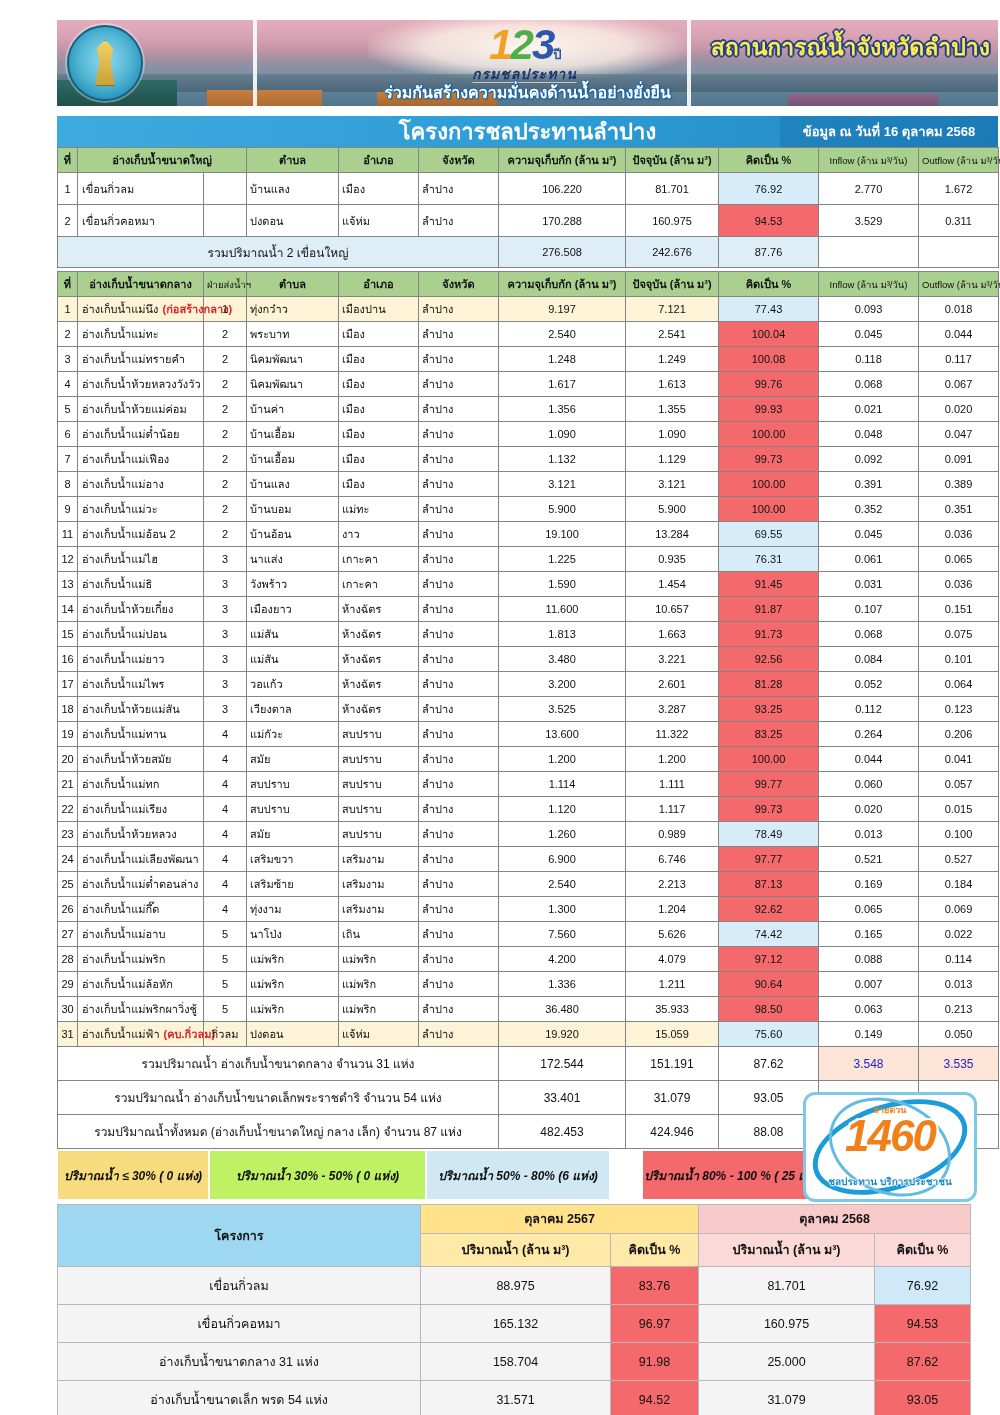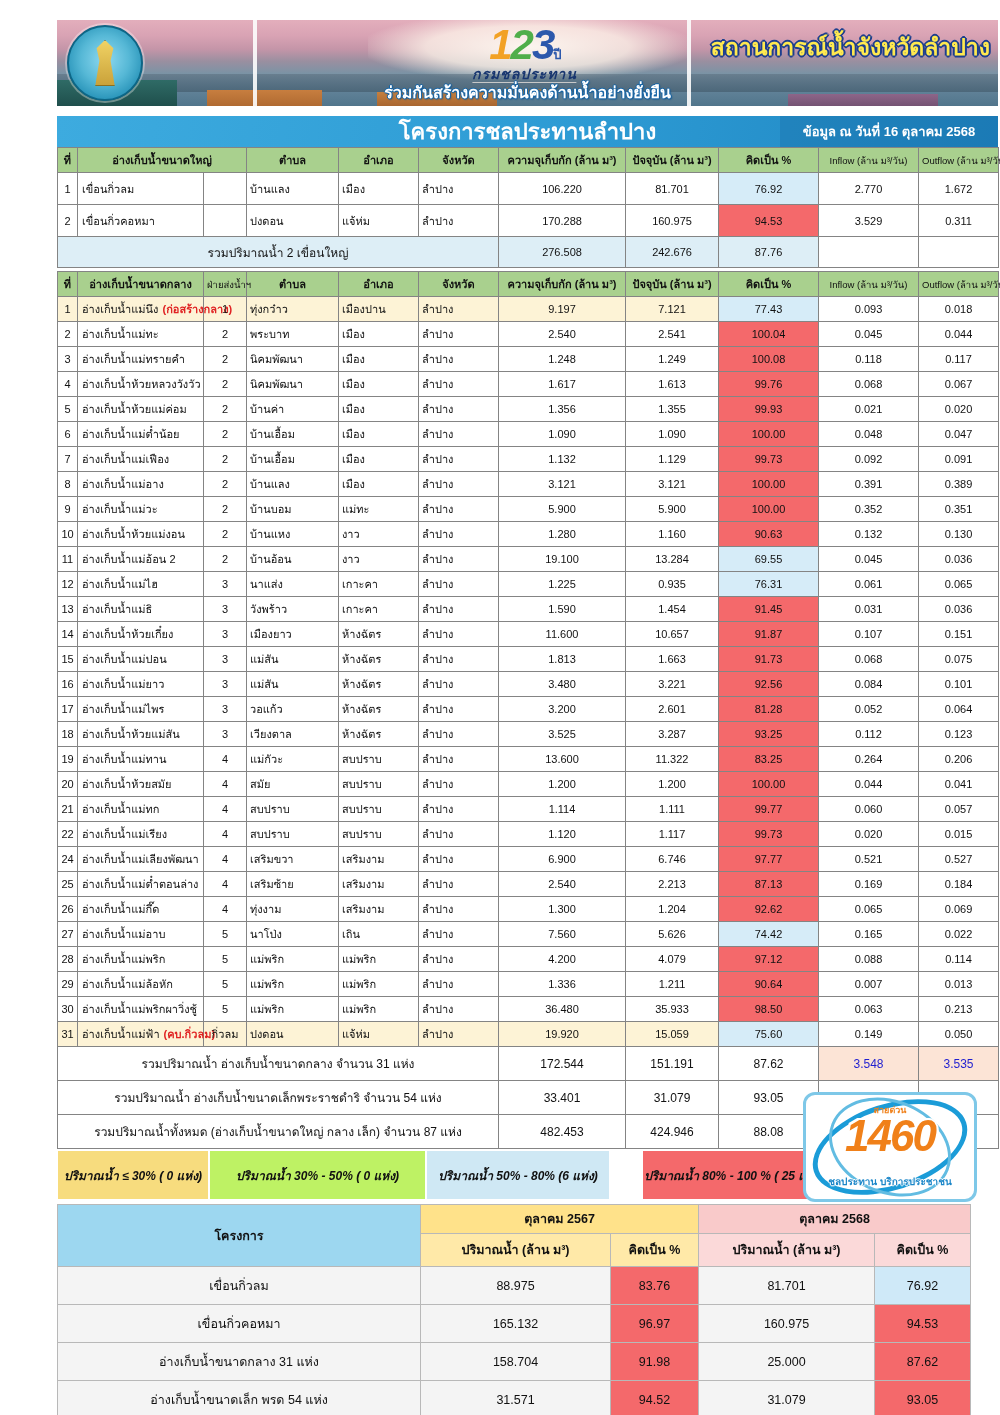--- a/index.html
+++ b/index.html
@@ -342,33 +342,20 @@
     <td>บ้านบอม</td>
     <td>แม่ทะ</td>
     <td>ลำปาง</td>
     <td class="num">5.900</td>
     <td class="num">5.900</td>
     <td class="num pct red">100.00</td>
     <td class="num io">0.352</td>
     <td class="num io">0.351</td>
   </tr>
           <tr>
-    <td class="c">10</td>
-    <td class="name"><span>อ่างเก็บน้ำห้วยแม่งอน</span><span class="note"></span></td>
-    <td class="c">2</td>
-    <td>บ้านแหง</td>
-    <td>งาว</td>
-    <td>ลำปาง</td>
-    <td class="num">1.280</td>
-    <td class="num">1.160</td>
-    <td class="num pct red">90.63</td>
-    <td class="num io">0.132</td>
-    <td class="num io">0.130</td>
-  </tr>
-          <tr>
     <td class="c">11</td>
     <td class="name"><span>อ่างเก็บน้ำแม่อ้อน 2</span><span class="note"></span></td>
     <td class="c">2</td>
     <td>บ้านอ้อน</td>
     <td>งาว</td>
     <td>ลำปาง</td>
     <td class="num">19.100</td>
     <td class="num">13.284</td>
     <td class="num pct blue">69.55</td>
     <td class="num io">0.045</td>
@@ -509,20 +496,33 @@
     <td class="name"><span>อ่างเก็บน้ำแม่เรียง</span><span class="note"></span></td>
     <td class="c">4</td>
     <td>สบปราบ</td>
     <td>สบปราบ</td>
     <td>ลำปาง</td>
     <td class="num">1.120</td>
     <td class="num">1.117</td>
     <td class="num pct red">99.73</td>
     <td class="num io">0.020</td>
     <td class="num io">0.015</td>
+  </tr>
+          <tr>
+    <td class="c">23</td>
+    <td class="name"><span>อ่างเก็บน้ำห้วยหลวง</span><span class="note"></span></td>
+    <td class="c">4</td>
+    <td>สมัย</td>
+    <td>สบปราบ</td>
+    <td>ลำปาง</td>
+    <td class="num">1.260</td>
+    <td class="num">0.989</td>
+    <td class="num pct blue">78.49</td>
+    <td class="num io">0.013</td>
+    <td class="num io">0.100</td>
   </tr>
           <tr>
     <td class="c">24</td>
     <td class="name"><span>อ่างเก็บน้ำแม่เลียงพัฒนา</span><span class="note"></span></td>
     <td class="c">4</td>
     <td>เสริมขวา</td>
     <td>เสริมงาม</td>
     <td>ลำปาง</td>
     <td class="num">6.900</td>
     <td class="num">6.746</td>

